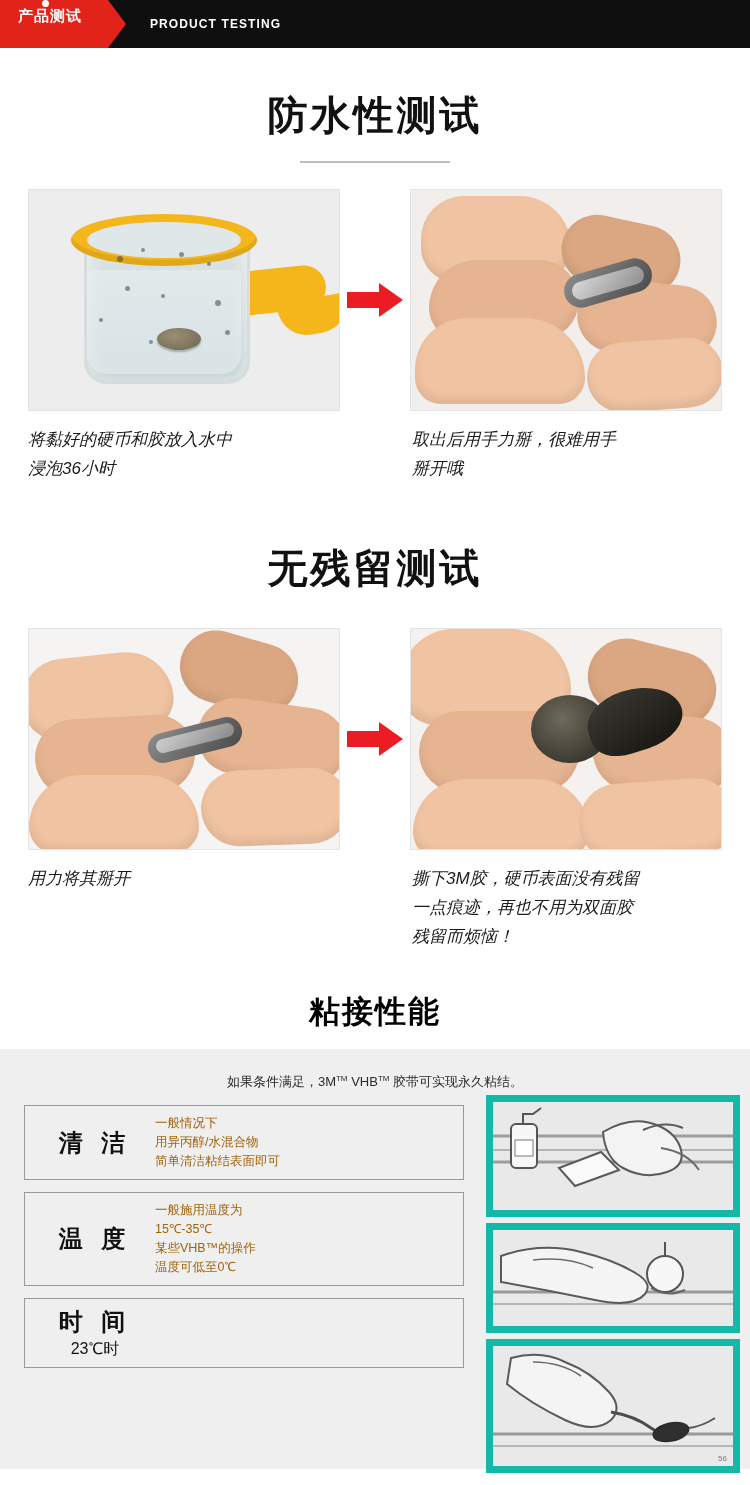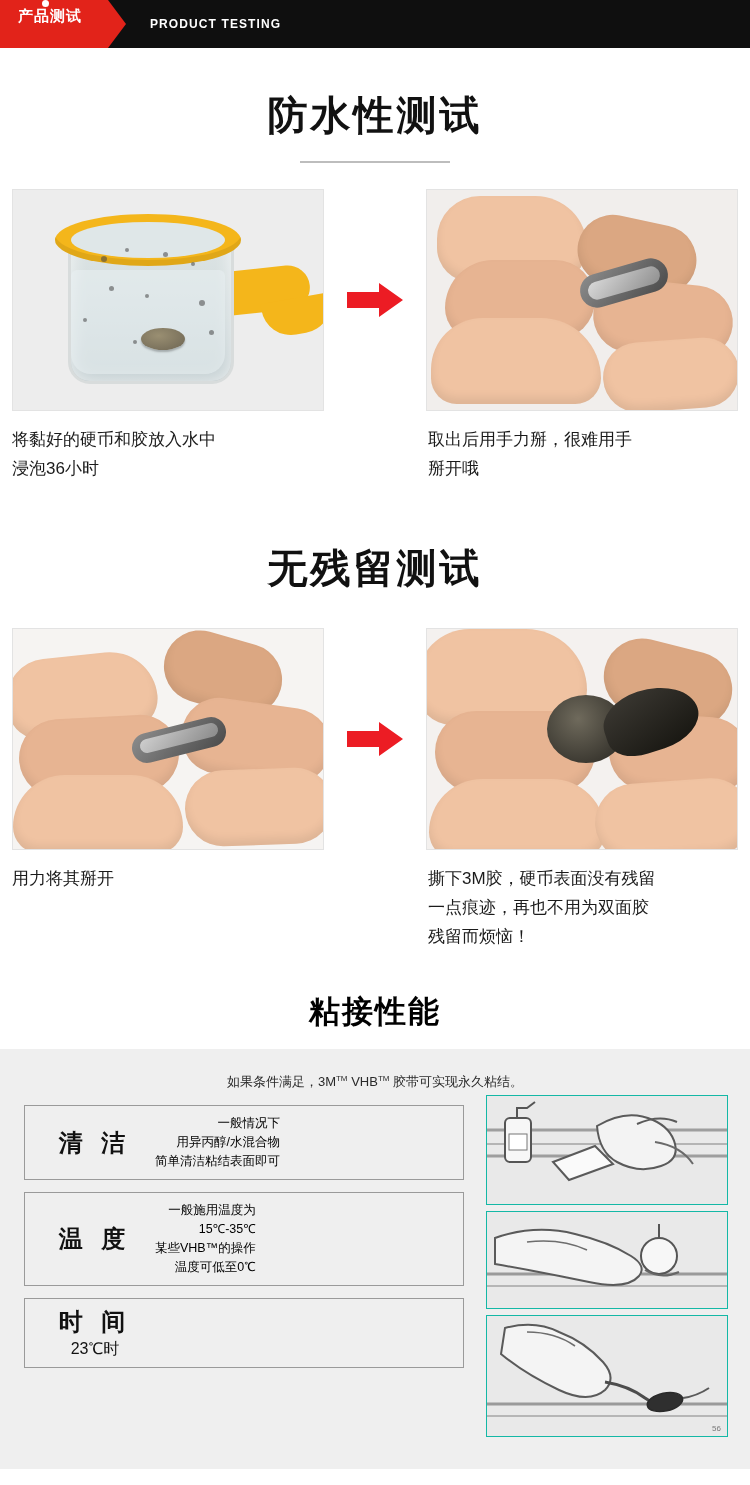--- a/index.html
+++ b/index.html
@@ -79,22 +79,23 @@
   .title-rule {
     width: 150px;
     height: 2px;
     background: #bdbdbd;
     margin: 18px auto 0 auto;
   }
 
   
   .test-block {
     position: relative;
-    padding: 0 12px;
+    padding: 0 28px;
     margin-top: 26px;
+    font-style: italic;
   }
   .photo-row {
     display: flex;
     justify-content: space-between;
     position: relative;
   }
   .photo {
     width: 310px;
     height: 220px;
     background: #f2f2f2;
@@ -253,22 +254,21 @@
   .spec-label .sub {
     display: block;
     font-size: 16px;
     font-weight: normal;
     letter-spacing: 0;
     margin-top: 2px;
   }
   .spec-text {
     font-size: 12.5px;
     line-height: 19px;
-    color: #000000;
-    text-align: right;
+    color: #a16207;
   }
 
   .time-table {
     border-collapse: collapse;
     font-size: 12.5px;
     color: #1b1b1b;
   }
   .time-table td {
     padding: 5px 10px 5px 0;
     white-space: nowrap;
@@ -279,21 +279,21 @@
   
   .illus {
     position: absolute;
     right: 24px;
     top: 46px;
     width: 240px;
   }
   .illus-box {
     width: 100%;
     background: #bef264;
-    border: 1px solid #14b8a6;
+    border: 7px solid #14b8a6;
     margin-bottom: 6px;
     position: relative;
     overflow: hidden;
   }
   .ill-1 { height: 108px; }
   .ill-2 { height: 96px; }
   .ill-3 { height: 120px; }
   .ill-note {
     position: absolute;
     right: 6px;

